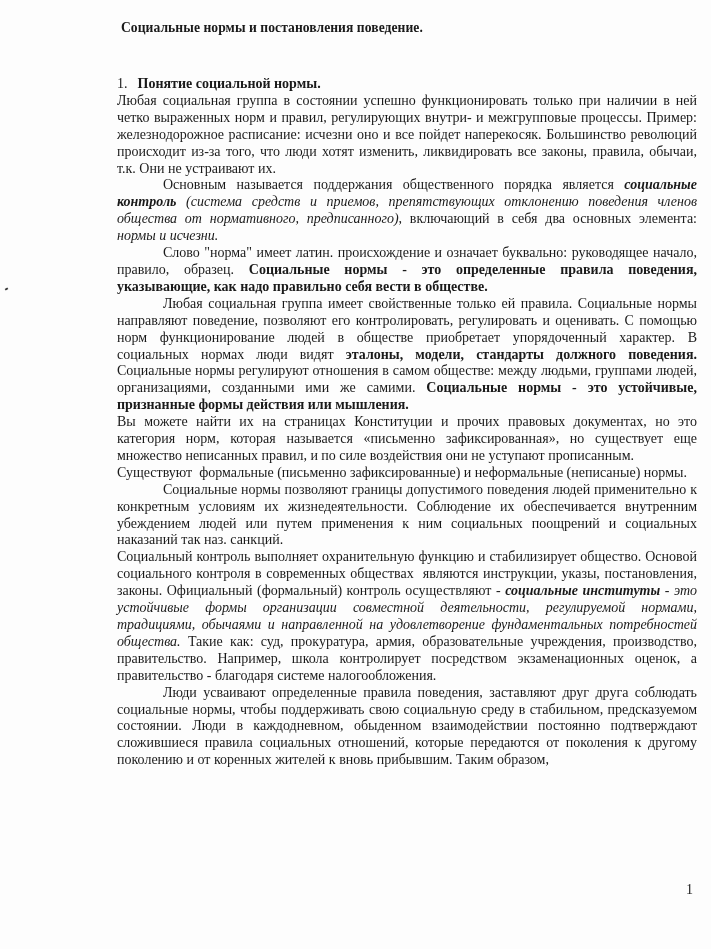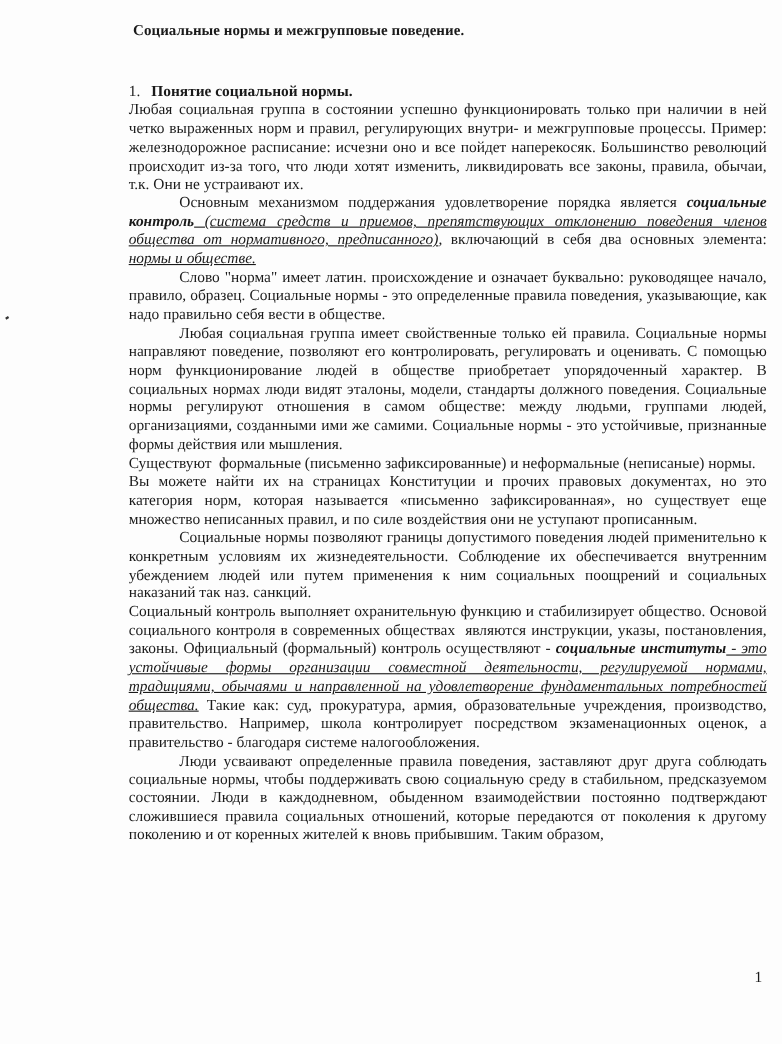--- a/index.html
+++ b/index.html
@@ -14,61 +14,61 @@
     font-weight: bold; font-size: 13.6px; letter-spacing: 0.05px;
   }
   .body {
     position: absolute; left: 117px; top: 76px; width: 580px;
     font-size: 14px; line-height: 16.9px; text-align: justify;
   }
   .body p { margin: 0; }
   .indent { text-indent: 46px; }
   .heading { font-weight: bold; }
   .heading .num { font-weight: normal; margin-right: 10px; }
-  b { font-weight: normal; }
-  i { font-style: italic; text-decoration: underline; }
+  b { font-weight: bold; }
+  i { font-style: italic; }
   .bi { font-weight: bold; font-style: italic; }
   .page-number {
     position: absolute; left: 686px; top: 882px; font-size: 14px;
   }
   .speck { position: absolute; width: 3px; height: 2px; background: #333; transform: rotate(-30deg); }
 </style>
 </head>
 <body>
 
 <div class="page">
 
   <div class="speck" style="left:5px; top:288px;"></div>
 
-  <div class="title">Социальные нормы и межгрупповые поведение.</div>
+  <div class="title">Социальные нормы и постановления поведение.</div>
 
   <div class="body">
 
     <p class="heading">
       <span class="num">1.</span><span>Понятие социальной нормы.</span>
     </p>
 
     <p>Любая социальная группа в состоянии успешно функционировать только при наличии в ней четко выраженных норм и правил, регулирующих внутри- и межгрупповые процессы. Пример: железнодорожное расписание: исчезни оно и все пойдет наперекосяк. Большинство революций происходит из-за того, что люди хотят изменить, ликвидировать все законы, правила, обычаи, т.к. Они не устраивают их.</p>
 
     <p class="indent">
-      <span>Основным механизмом поддержания удовлетворение порядка является </span><span class="bi">социальные контроль</span><i> (система средств и приемов, препятствующих отклонению поведения членов общества от нормативного, предписанного)</i><span>, включающий в себя два основных элемента: </span><i>нормы и обществе.</i>
+      <span>Основным называется поддержания общественного порядка является </span><span class="bi">социальные контроль</span><i> (система средств и приемов, препятствующих отклонению поведения членов общества от нормативного, предписанного)</i><span>, включающий в себя два основных элемента: </span><i>нормы и исчезни.</i>
     </p>
 
     <p class="indent">
       <span>Слово "норма" имеет латин. происхождение и означает буквально: руководящее начало, правило, образец. </span><b>Социальные нормы - это определенные правила поведения, указывающие, как надо правильно себя вести в обществе.</b>
     </p>
 
 
     <p class="indent">
       <span>Любая социальная группа имеет свойственные только ей правила. Социальные нормы направляют поведение, позволяют его контролировать, регулировать и оценивать. С помощью норм функционирование людей в обществе приобретает упорядоченный характер. В социальных нормах люди видят </span><b>эталоны, модели, стандарты должного поведения.</b><span> Социальные нормы регулируют отношения в самом обществе: между людьми, группами людей, организациями, созданными ими же самими. </span><b>Социальные нормы - это устойчивые, признанные формы действия или мышления.</b>
     </p>
 
+    <p>Вы можете найти их на страницах Конституции и прочих правовых документах, но это категория норм, которая называется «письменно зафиксированная», но существует еще множество неписанных правил, и по силе воздействия они не уступают прописанным.</p>
+
     <p style="white-space: pre-wrap;">Существуют  формальные (письменно зафиксированные) и неформальные (неписаные) нормы.</p>
-
-    <p>Вы можете найти их на страницах Конституции и прочих правовых документах, но это категория норм, которая называется «письменно зафиксированная», но существует еще множество неписанных правил, и по силе воздействия они не уступают прописанным.</p>
 
     <p class="indent">Социальные нормы позволяют границы допустимого поведения людей применительно к конкретным условиям их жизнедеятельности. Соблюдение их обеспечивается внутренним убеждением людей или путем применения к ним социальных поощрений и социальных наказаний так наз. санкций.</p>
 
 
     <p>
       <span style="white-space: pre-wrap;">Социальный контроль выполняет охранительную функцию и стабилизирует общество. Основой социального контроля в современных обществах  являются инструкции, указы, постановления, законы. Официальный (формальный) контроль осуществляют - </span><span class="bi">социальные институты</span><i> - это устойчивые формы организации совместной деятельности, регулируемой нормами, традициями, обычаями и направленной на удовлетворение фундаментальных потребностей общества.</i><span> Такие как: суд, прокуратура, армия, образовательные учреждения, производство, правительство. Например, школа контролирует посредством экзаменационных оценок, а правительство - благодаря системе налогообложения.</span>
     </p>
 
     <p class="indent">Люди усваивают определенные правила поведения, заставляют друг друга соблюдать социальные нормы, чтобы поддерживать свою социальную среду в стабильном, предсказуемом состоянии. Люди в каждодневном, обыденном взаимодействии постоянно подтверждают сложившиеся правила социальных отношений, которые передаются от поколения к другому поколению и от коренных жителей к вновь прибывшим. Таким образом,</p>
 

